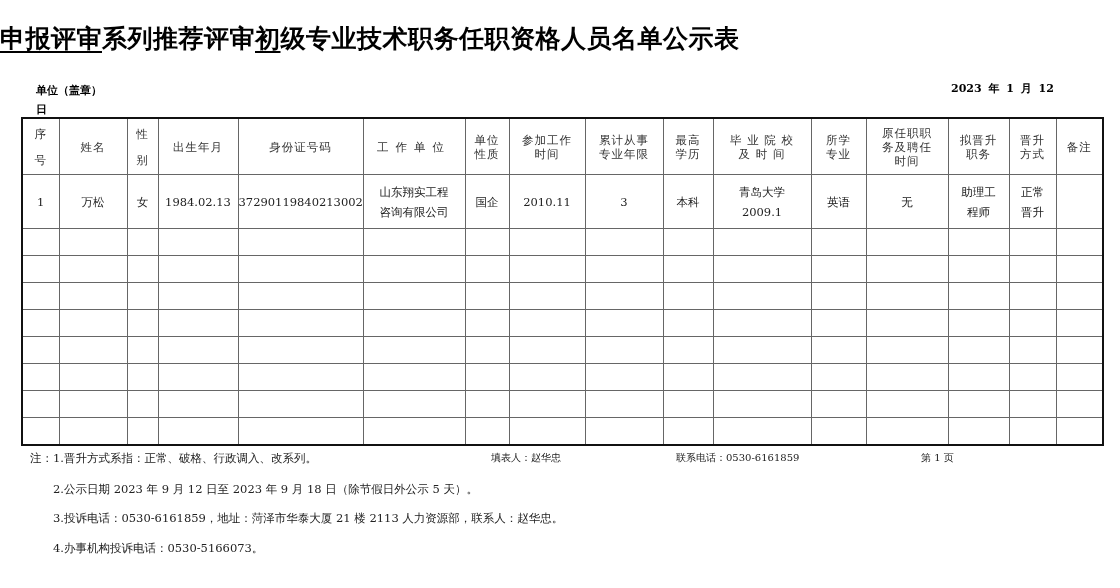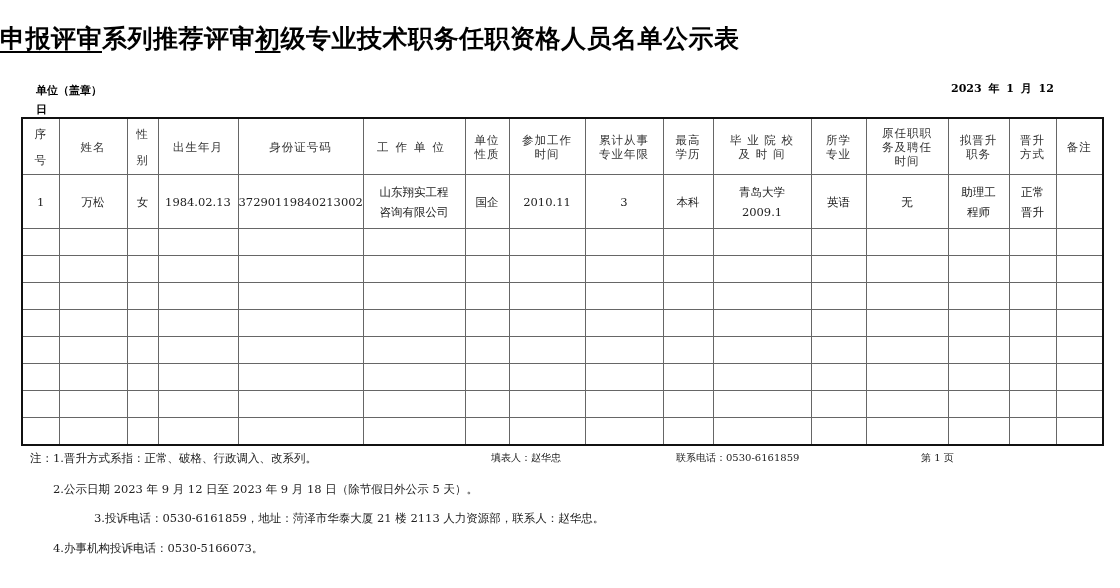--- a/index.html
+++ b/index.html
@@ -289,14 +289,14 @@
         <td></td>
       </tr>
     </tbody>
 </table>
 
 <div class="notes" style="top:451px;">注：1.晋升方式系指：正常、破格、行政调入、改系列。</div>
 <div class="foot-item" style="left:491px;">填表人：赵华忠</div>
 <div class="foot-item" style="left:676px;">联系电话：0530-6161859</div>
 <div class="foot-item" style="left:921px;">第 1  页</div>
 <div class="notes" style="left:53px; top:482px;">2.公示日期 2023 年 9 月 12 日至 2023 年 9 月 18 日（除节假日外公示 5 天）。</div>
-<div class="notes" style="left:53px; top:511px;margin-left:41px;">3.投诉电话：0530-6161859，地址：菏泽市华泰大厦 21 楼 2113 人力资源部，联系人：赵华忠。</div>
+<div class="notes" style="left:53px; top:511px;">3.投诉电话：0530-6161859，地址：菏泽市华泰大厦 21 楼 2113 人力资源部，联系人：赵华忠。</div>
 <div class="notes" style="left:53px; top:541px;text-align:center;">4.办事机构投诉电话：0530-5166073。</div>
 
 </body></html>

